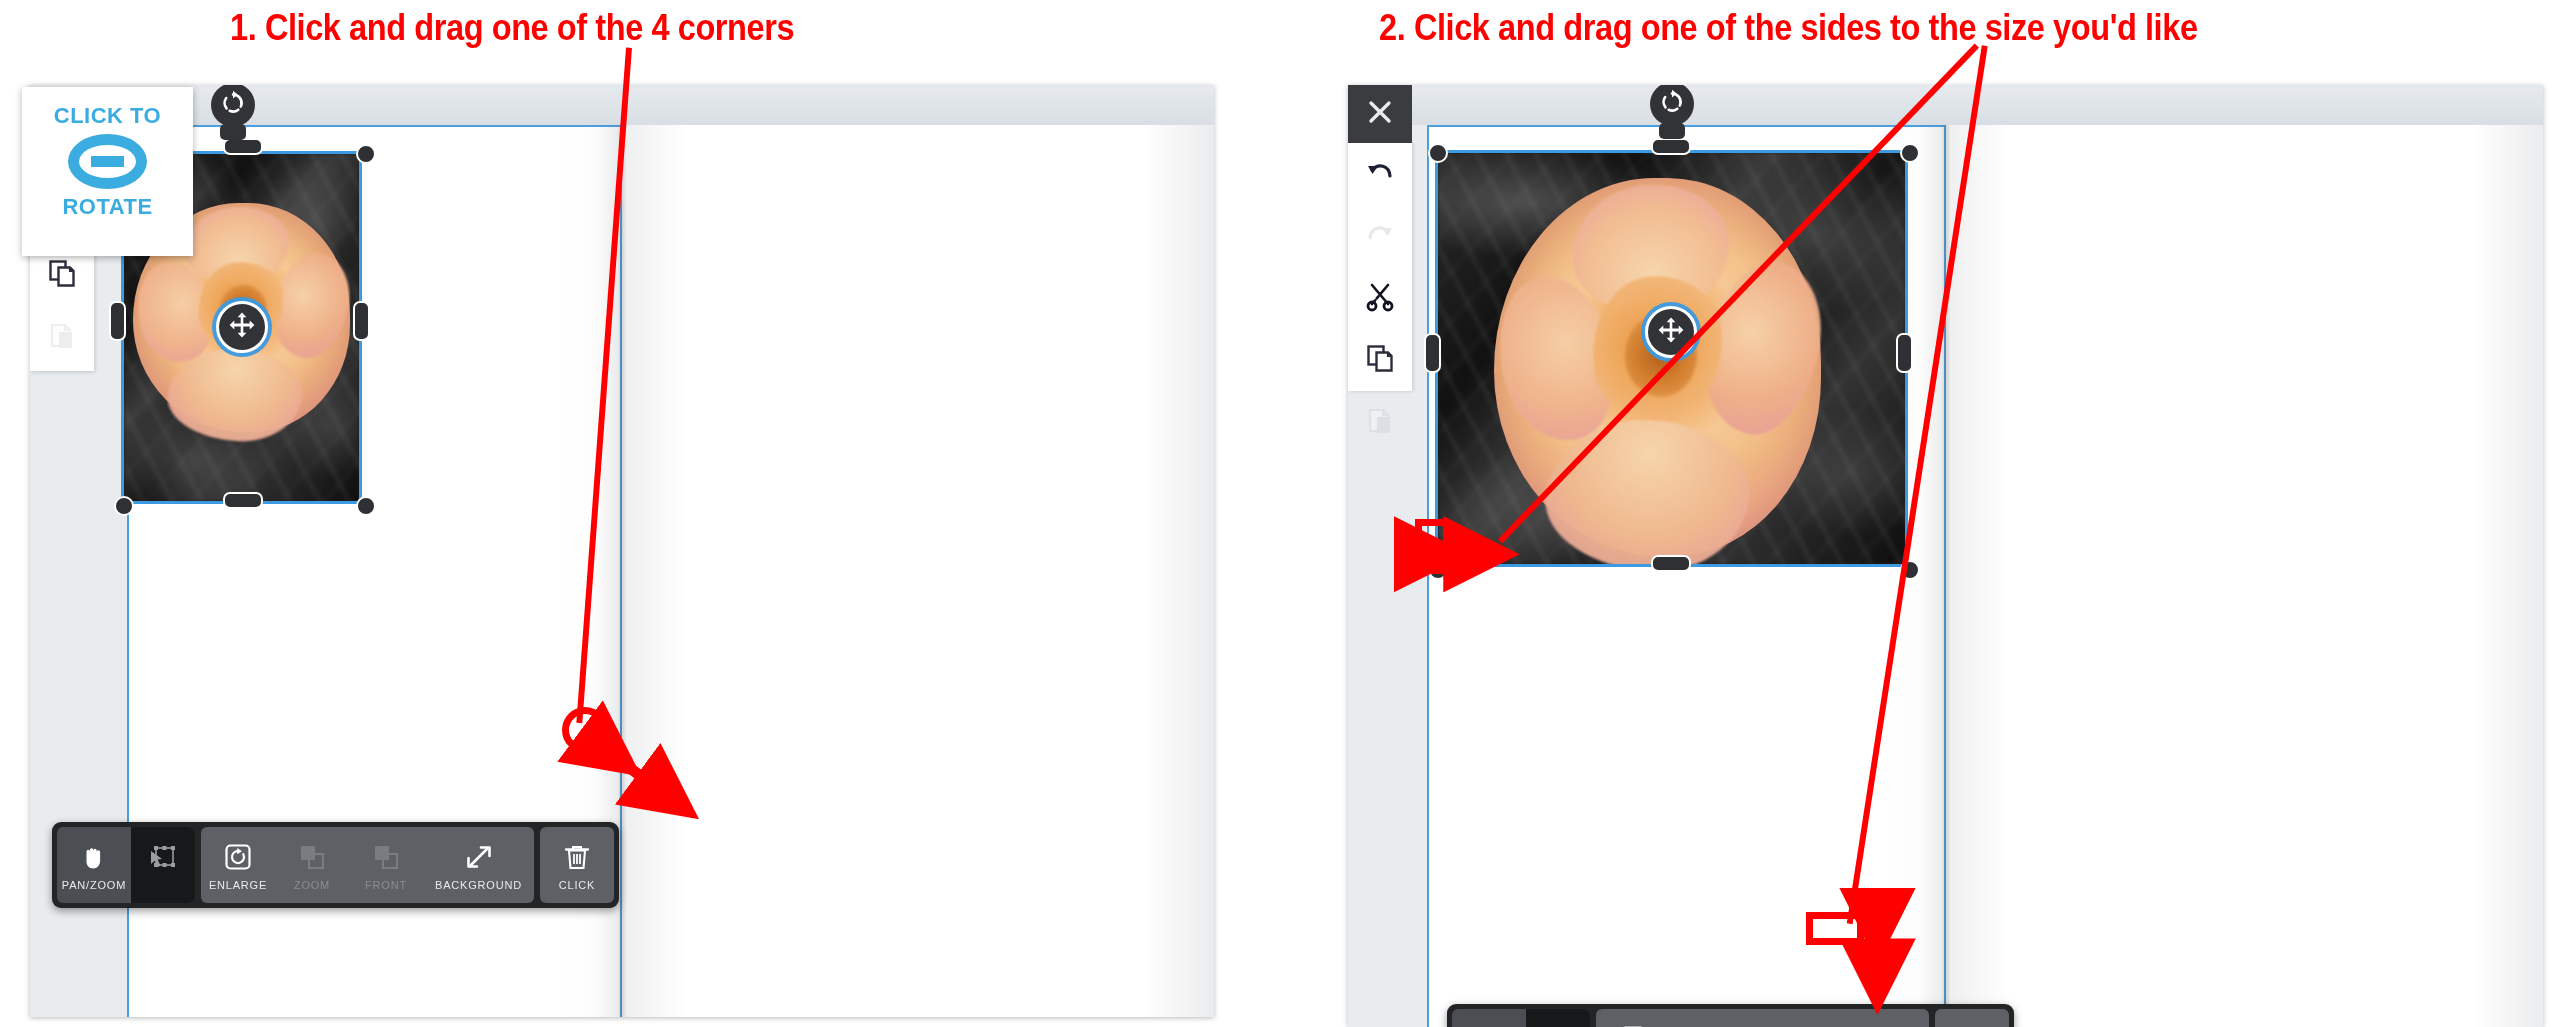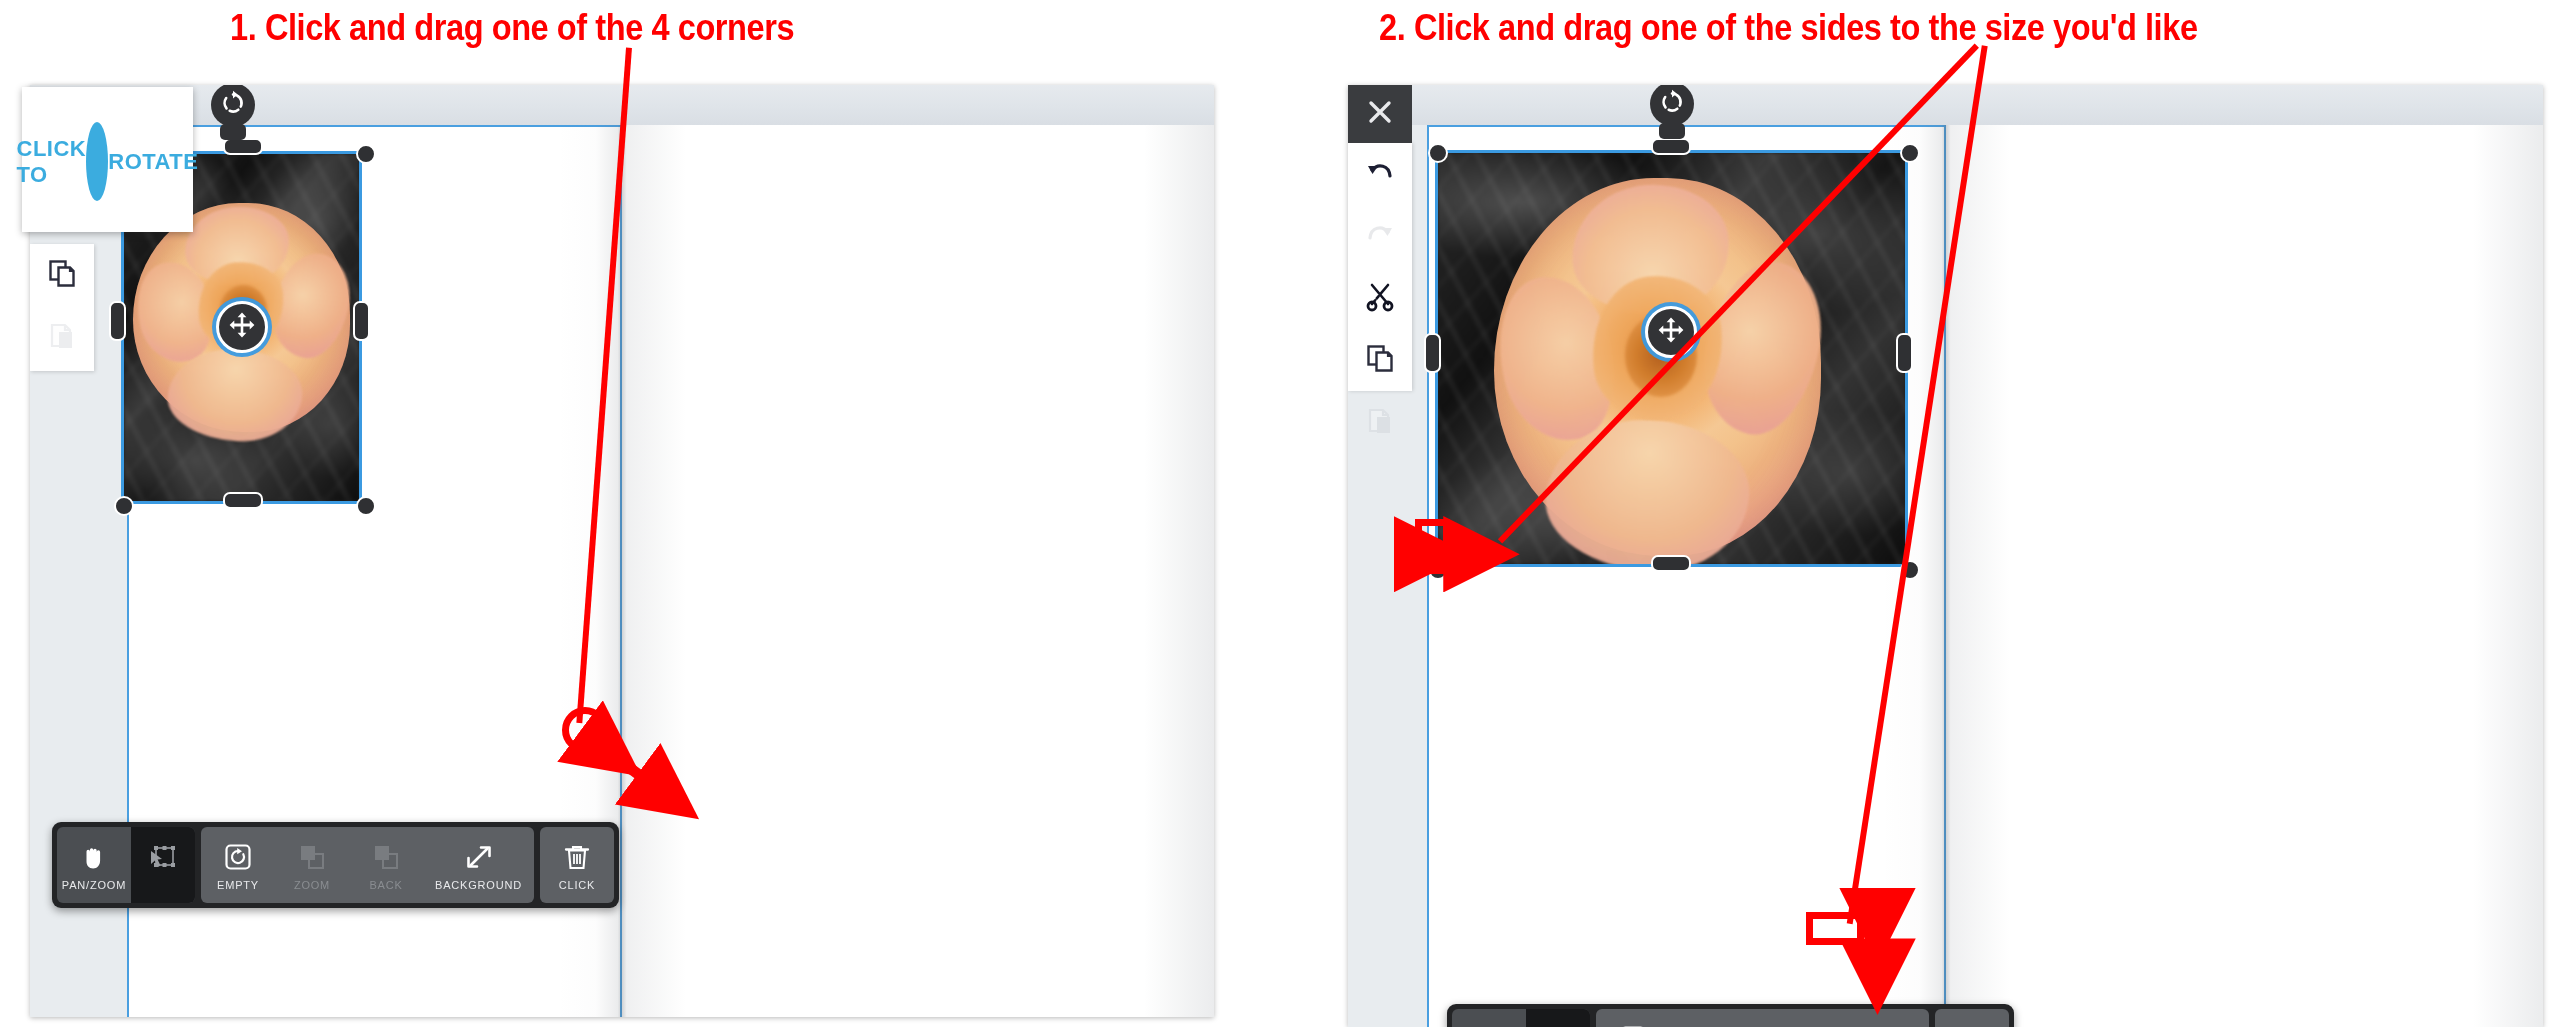--- a/index.html
+++ b/index.html
@@ -274,25 +274,25 @@
   .tb-sep { width: 6px; }
 
   
   #enlarge-badge {
     position: absolute;
     left: 22px; top: 87px;
     width: 171px; height: 117px;
     background: #ffffff;
     box-shadow: 0 2px 7px rgba(0,0,0,0.30);
     display: flex;
-    flex-direction: row;
+    flex-direction: column;
     align-items: center;
     justify-content: center;
     z-index: 40;
-    padding: 16px 0 12px;
+    padding: 16px 0 36px;
     box-sizing: content-box;
   }
   .enlarge-text {
     color: #3bacdf;
     font-weight: bold;
     font-size: 22px;
     letter-spacing: 0.5px;
   }
   .enlarge-circle {
     width: 79px; height: 79px;
@@ -445,39 +445,39 @@
 
     <div class="tb-group">
       <div class="tb-item">
         <span class="tb-icon">
           <svg width="30" height="30" viewBox="0 0 30 30">
             <rect x="3.5" y="3.5" width="23" height="23" rx="4" fill="none" stroke="#fff" stroke-width="2.2"></rect>
             <path d="M15 9 A6 6 0 1 0 20.3 12.2" fill="none" stroke="#fff" stroke-width="2.2" stroke-linecap="round"></path>
             <path d="M14.2 6 L19 9.2 L14.2 12.3 Z" fill="#fff"></path>
           </svg>
         </span>
-        <span class="tb-label">EMPTY</span>
+        <span class="tb-label">ENLARGE</span>
       </div>
       <div class="tb-item dim">
         <span class="tb-icon">
           <svg width="30" height="30" viewBox="0 0 30 30">
             <rect x="4" y="4" width="14" height="14" fill="#9b9ea2"></rect>
             <rect x="12" y="12" width="14" height="14" fill="none" stroke="#9b9ea2" stroke-width="2"></rect>
           </svg>
         </span>
         <span class="tb-label">ZOOM</span>
       </div>
       <div class="tb-item dim">
         <span class="tb-icon">
           <svg width="30" height="30" viewBox="0 0 30 30">
             <rect x="4" y="4" width="14" height="14" fill="#9b9ea2"></rect>
             <rect x="12" y="12" width="14" height="14" fill="none" stroke="#9b9ea2" stroke-width="2"></rect>
           </svg>
         </span>
-        <span class="tb-label">BACK</span>
+        <span class="tb-label">FRONT</span>
       </div>
       <div class="tb-item wide">
         <span class="tb-icon">
           <svg width="30" height="30" viewBox="0 0 30 30">
             <path d="M7 23 L23 7" stroke="#fff" stroke-width="2.6" stroke-linecap="round"></path>
             <path d="M17 5.5 L25.5 5.5 L25.5 14" fill="none" stroke="#fff" stroke-width="2.6" stroke-linecap="round" stroke-linejoin="round"></path>
             <path d="M13 24.5 L4.5 24.5 L4.5 16" fill="none" stroke="#fff" stroke-width="2.6" stroke-linecap="round" stroke-linejoin="round"></path>
           </svg>
         </span>
         <span class="tb-label">BACKGROUND</span>

